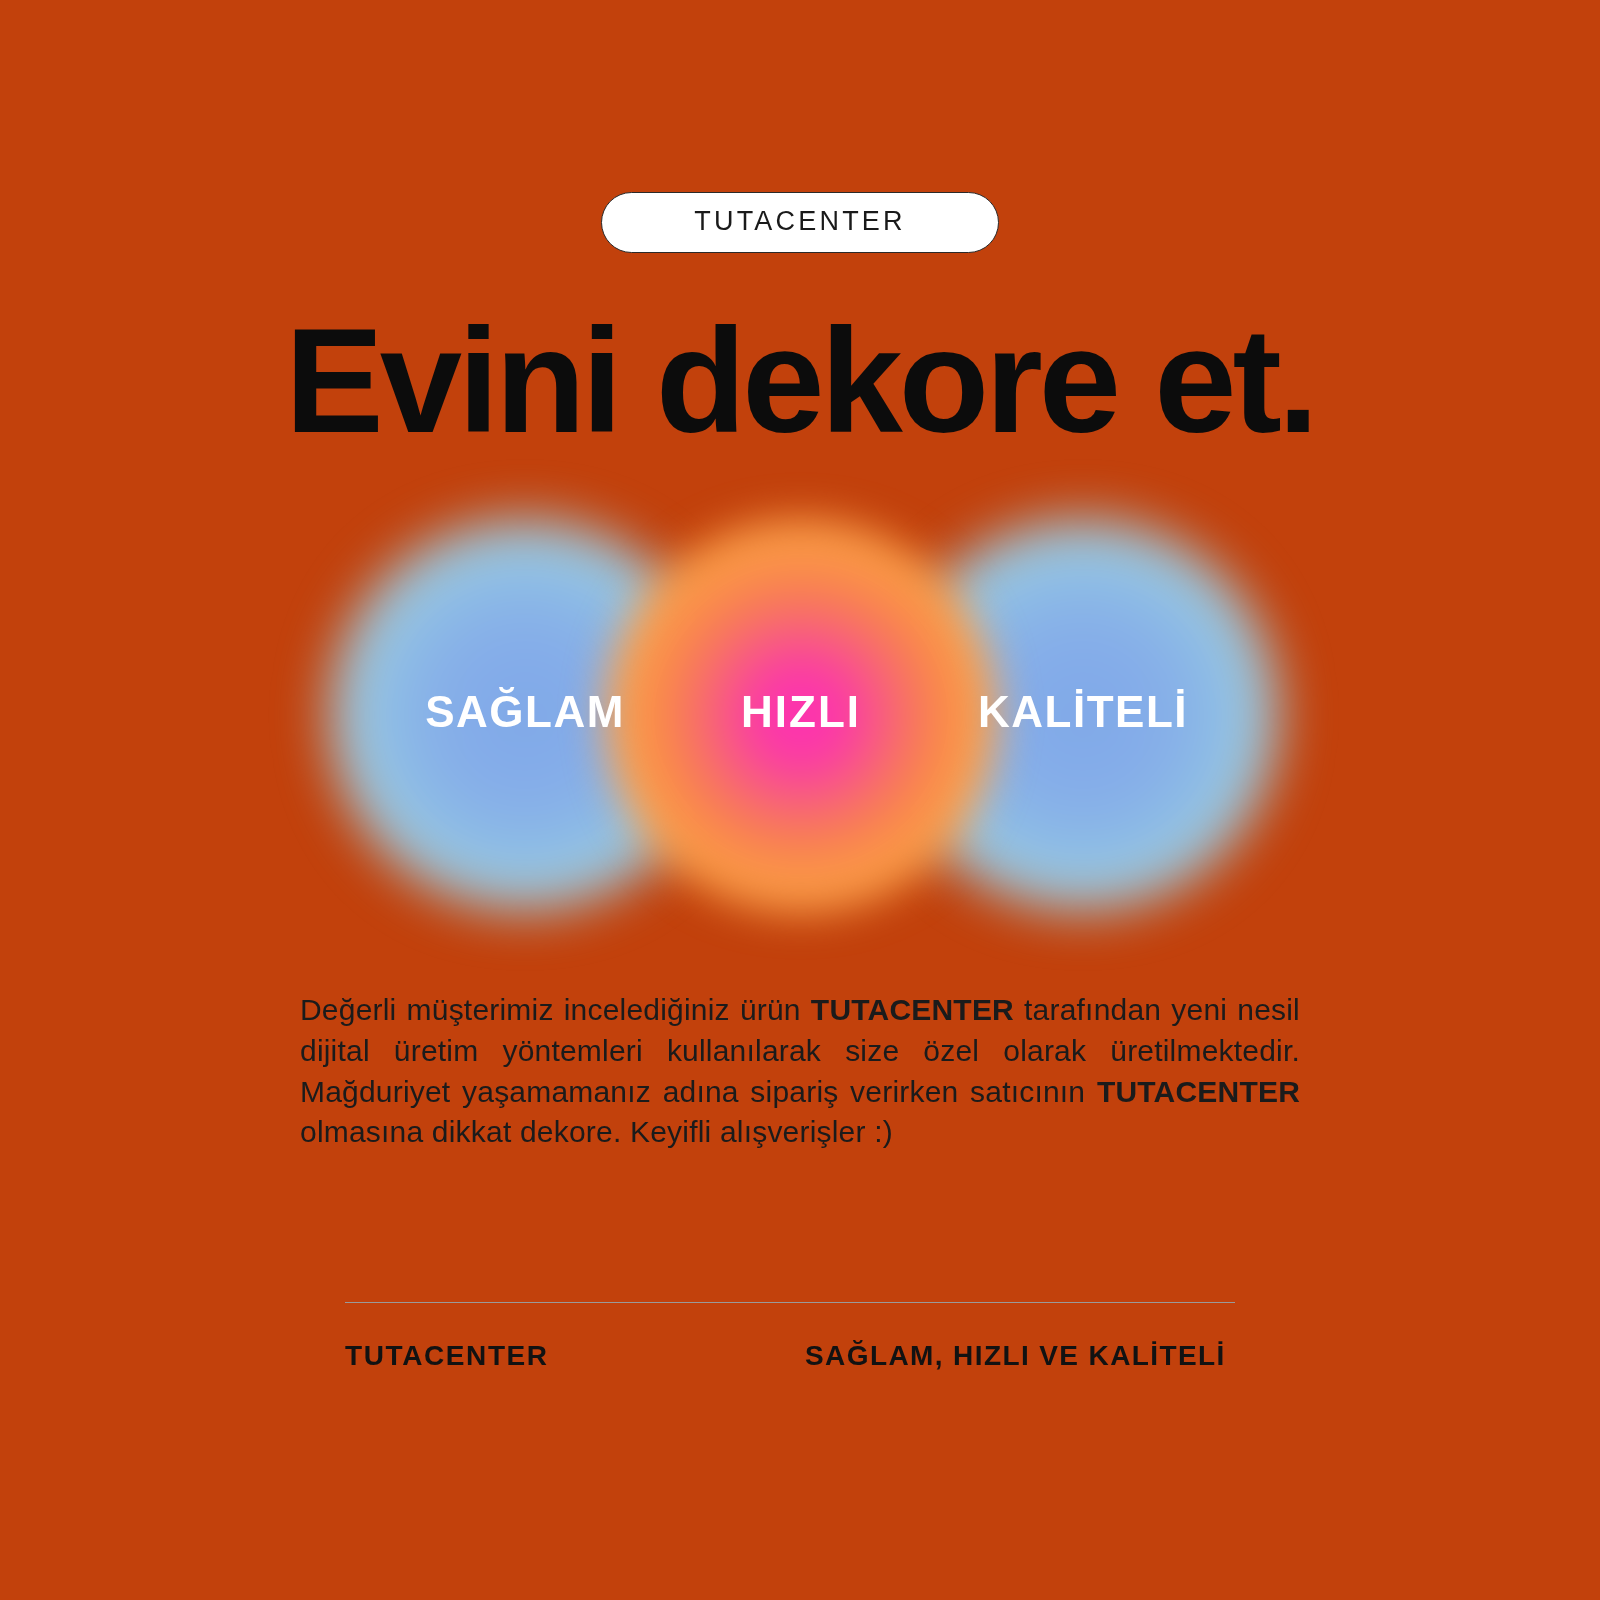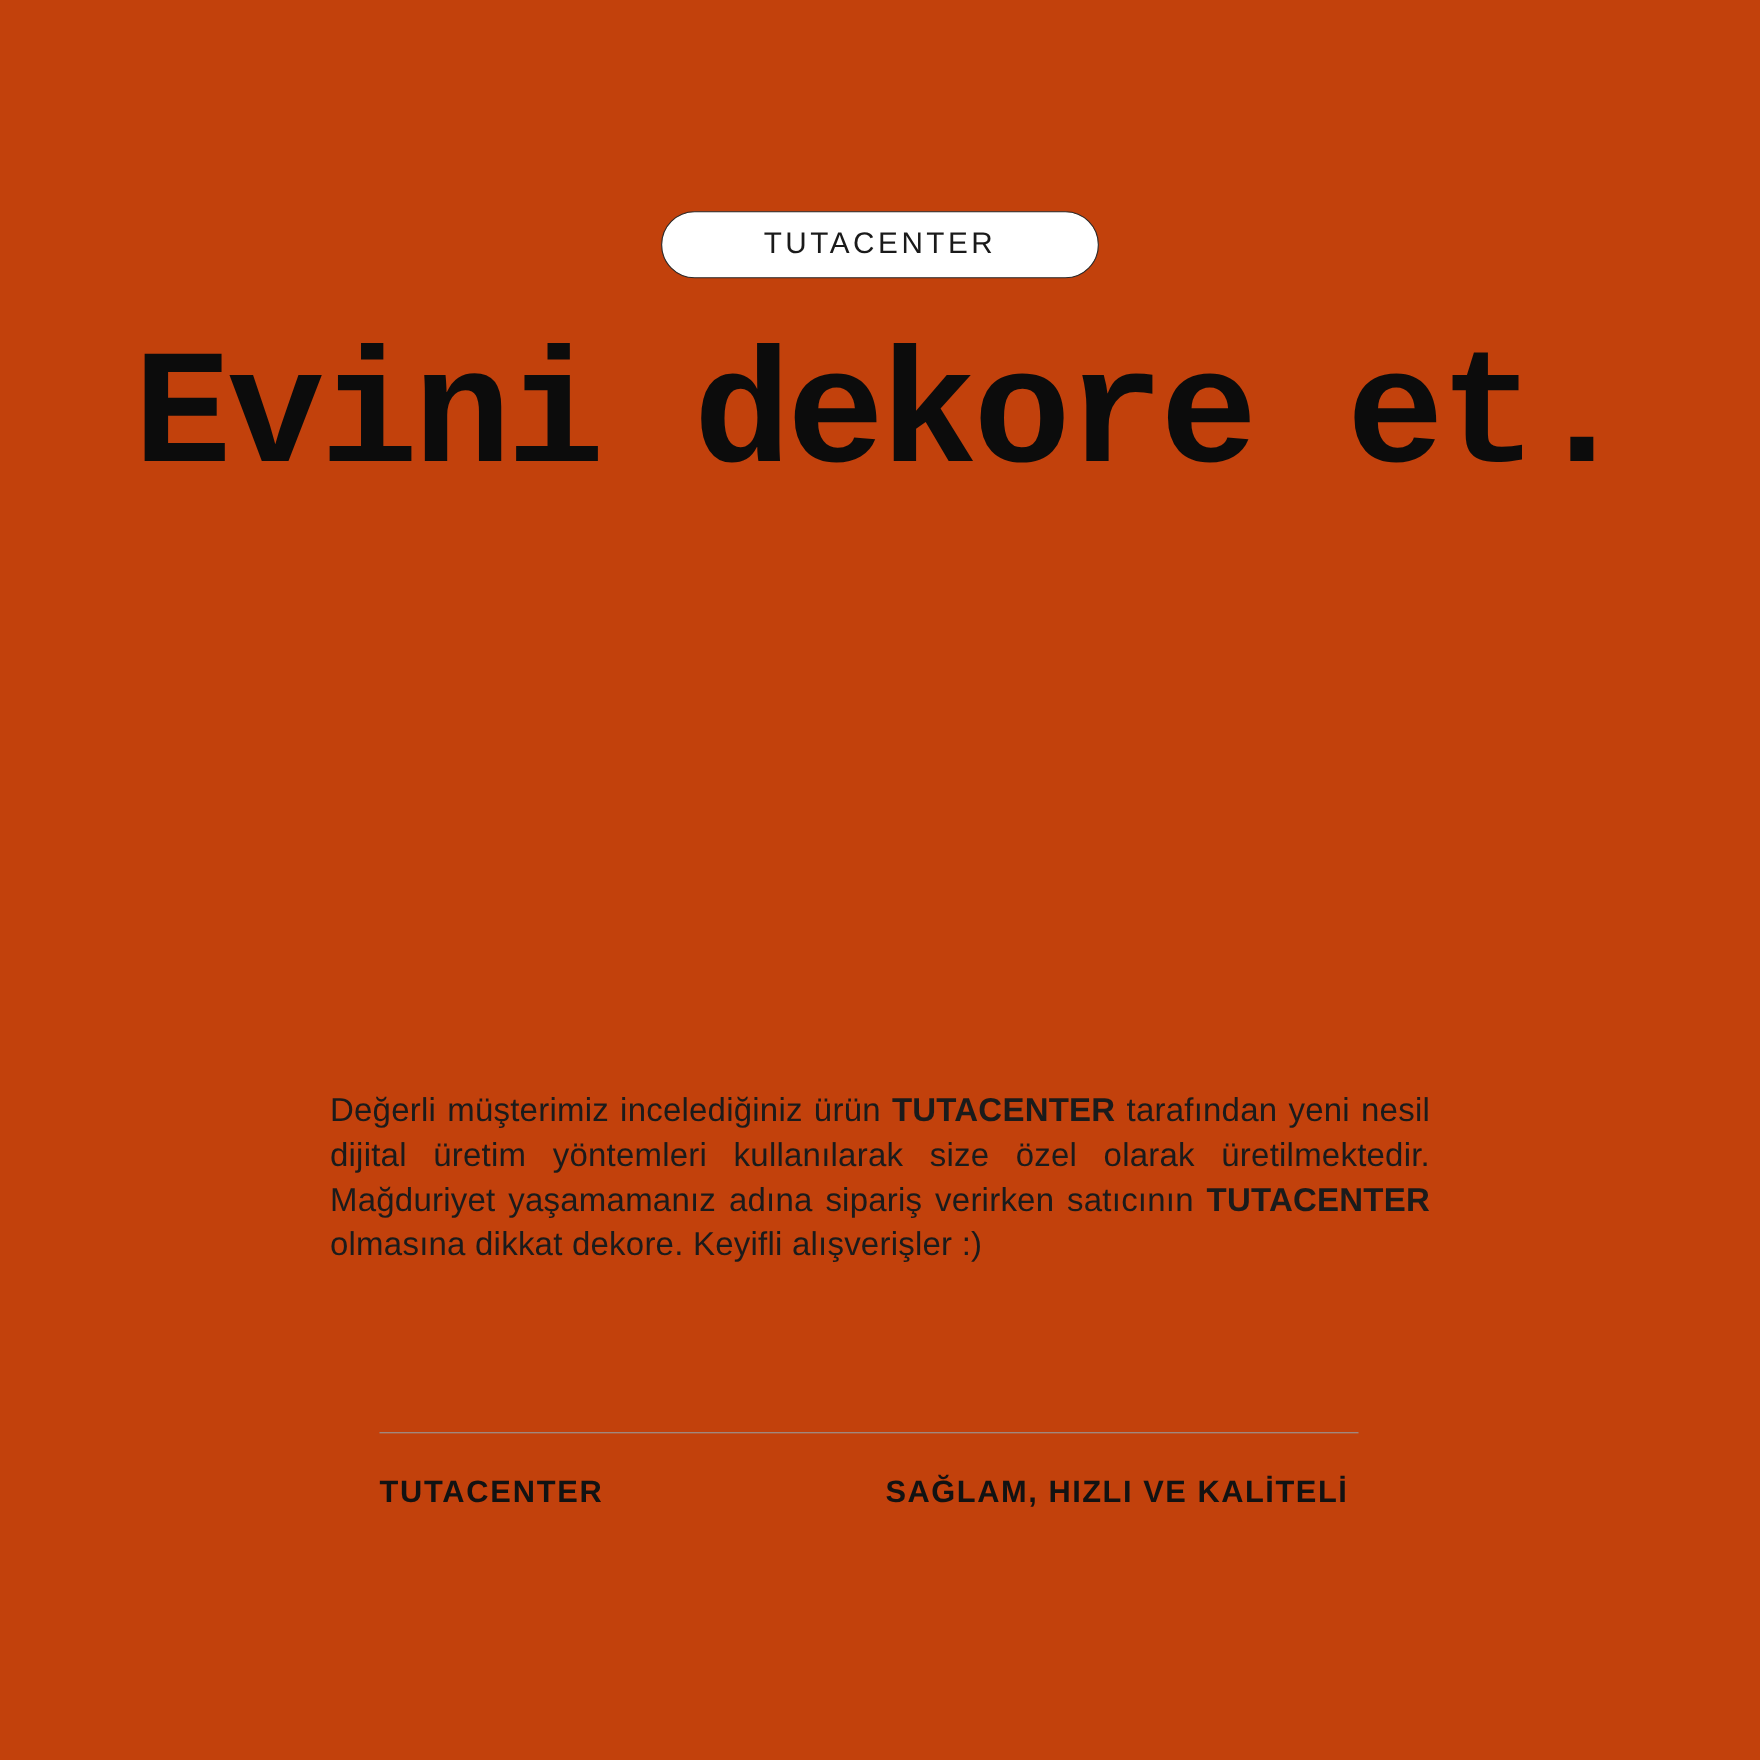--- a/index.html
+++ b/index.html
@@ -48,21 +48,21 @@
     white-space: nowrap;
   }
 
   
   .headline {
     position: absolute;
     left: 0;
     top: 300px;
     width: 1600px;
     text-align: center;
-    font-family: Liberation Mono, monospace;
+    font-family: Liberation Sans, sans-serif;
     font-weight: 700;
     font-size: 148px;
     letter-spacing: -4px;
     color: #0c0c0c;
     line-height: 1.1;
     white-space: nowrap;
   }
 
   
   .blobs {
@@ -169,20 +169,28 @@
 <body>
 
 <div class="page">
 
   <div class="pill-wrap">
     <div class="pill">TUTACENTER</div>
   </div>
 
   <div class="headline">Evini dekore et.</div>
 
+  <div class="blobs">
+    <div class="blob blob-left"></div>
+    <div class="blob blob-right"></div>
+    <div class="blob blob-center"></div>
+    <div class="blob-label label-left">SAĞLAM</div>
+    <div class="blob-label label-mid">HIZLI</div>
+    <div class="blob-label label-right">KALİTELİ</div>
+  </div>
 
   <div class="paragraph"><span>Değerli müşterimiz incelediğiniz ürün </span><b>TUTACENTER</b><span> tarafından yeni nesil dijital üretim yöntemleri kullanılarak size özel olarak üretilmektedir. Mağduriyet yaşamamanız adına sipariş verirken satıcının </span><b>TUTACENTER</b><span> olmasına dikkat dekore. Keyifli alışverişler :)</span></div>
 
   <div class="rule"></div>
 
   <div class="footer">
     <div class="footer-left">TUTACENTER</div>
     <div class="footer-right">SAĞLAM, HIZLI VE KALİTELİ</div>
   </div>
 

